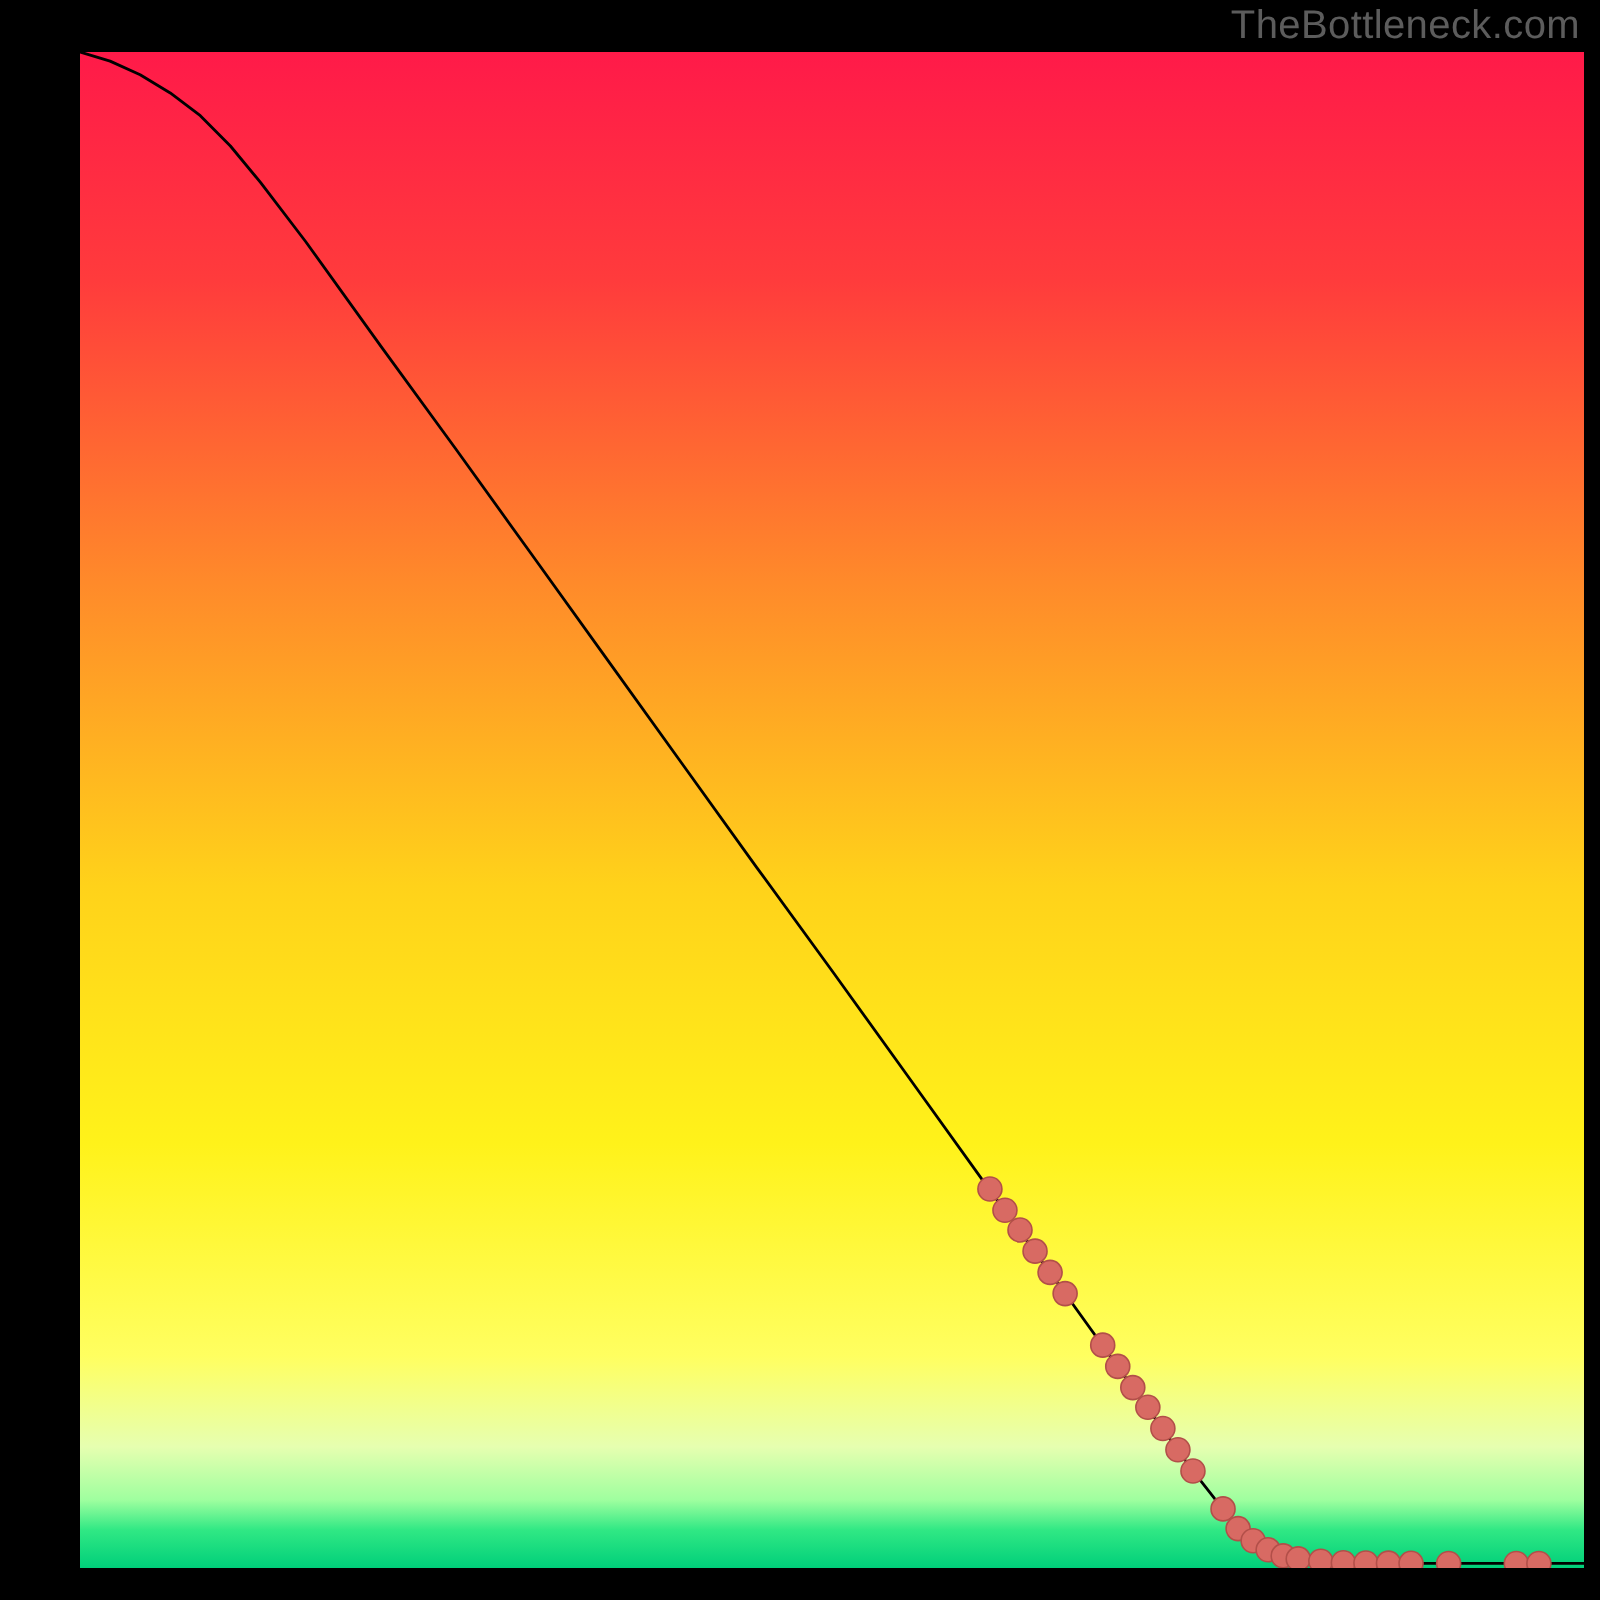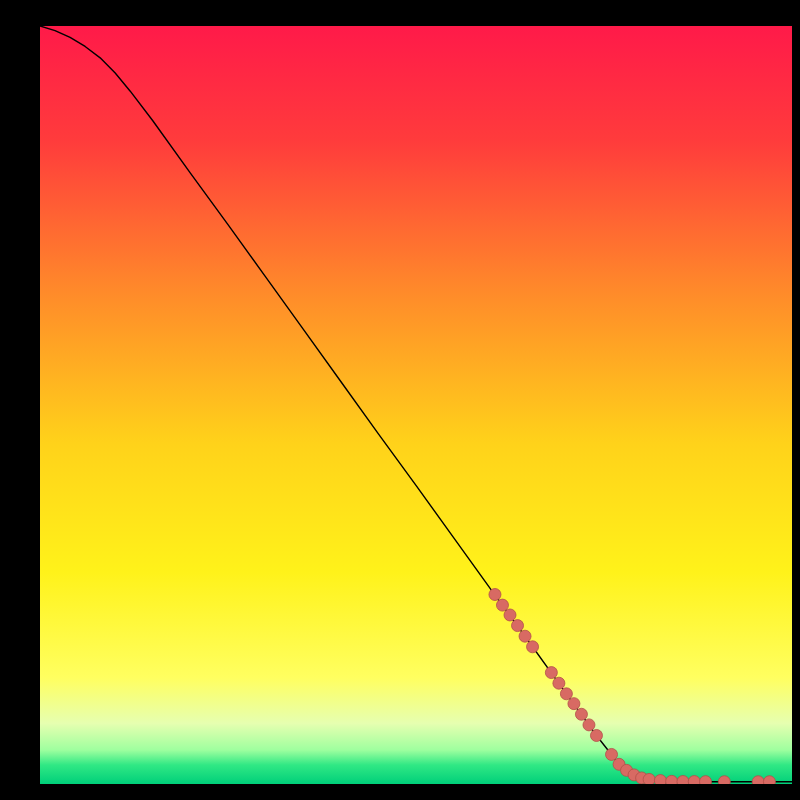--- a/index.html
+++ b/index.html
@@ -20,20 +20,21 @@
     top: 26px;
     width: 752px;
     height: 758px;
   }
   svg { display: block; }
 </style>
 </head>
 <body>
 <div class="stage">
 
+  <div class="attribution">TheBottleneck.com</div>
 
   <div class="plot">
     <svg id="chart-svg" viewBox="0 0 752 758" width="752" height="758">
         <defs>
           <linearGradient id="bg" x1="0" y1="0" x2="0" y2="1">
             <stop offset="0.00%" stop-color="#ff1a49"></stop>
             <stop offset="15.00%" stop-color="#ff3b3c"></stop>
             <stop offset="35.00%" stop-color="#ff8a2a"></stop>
             <stop offset="55.00%" stop-color="#ffd21a"></stop>
             <stop offset="72.00%" stop-color="#fff21a"></stop>

